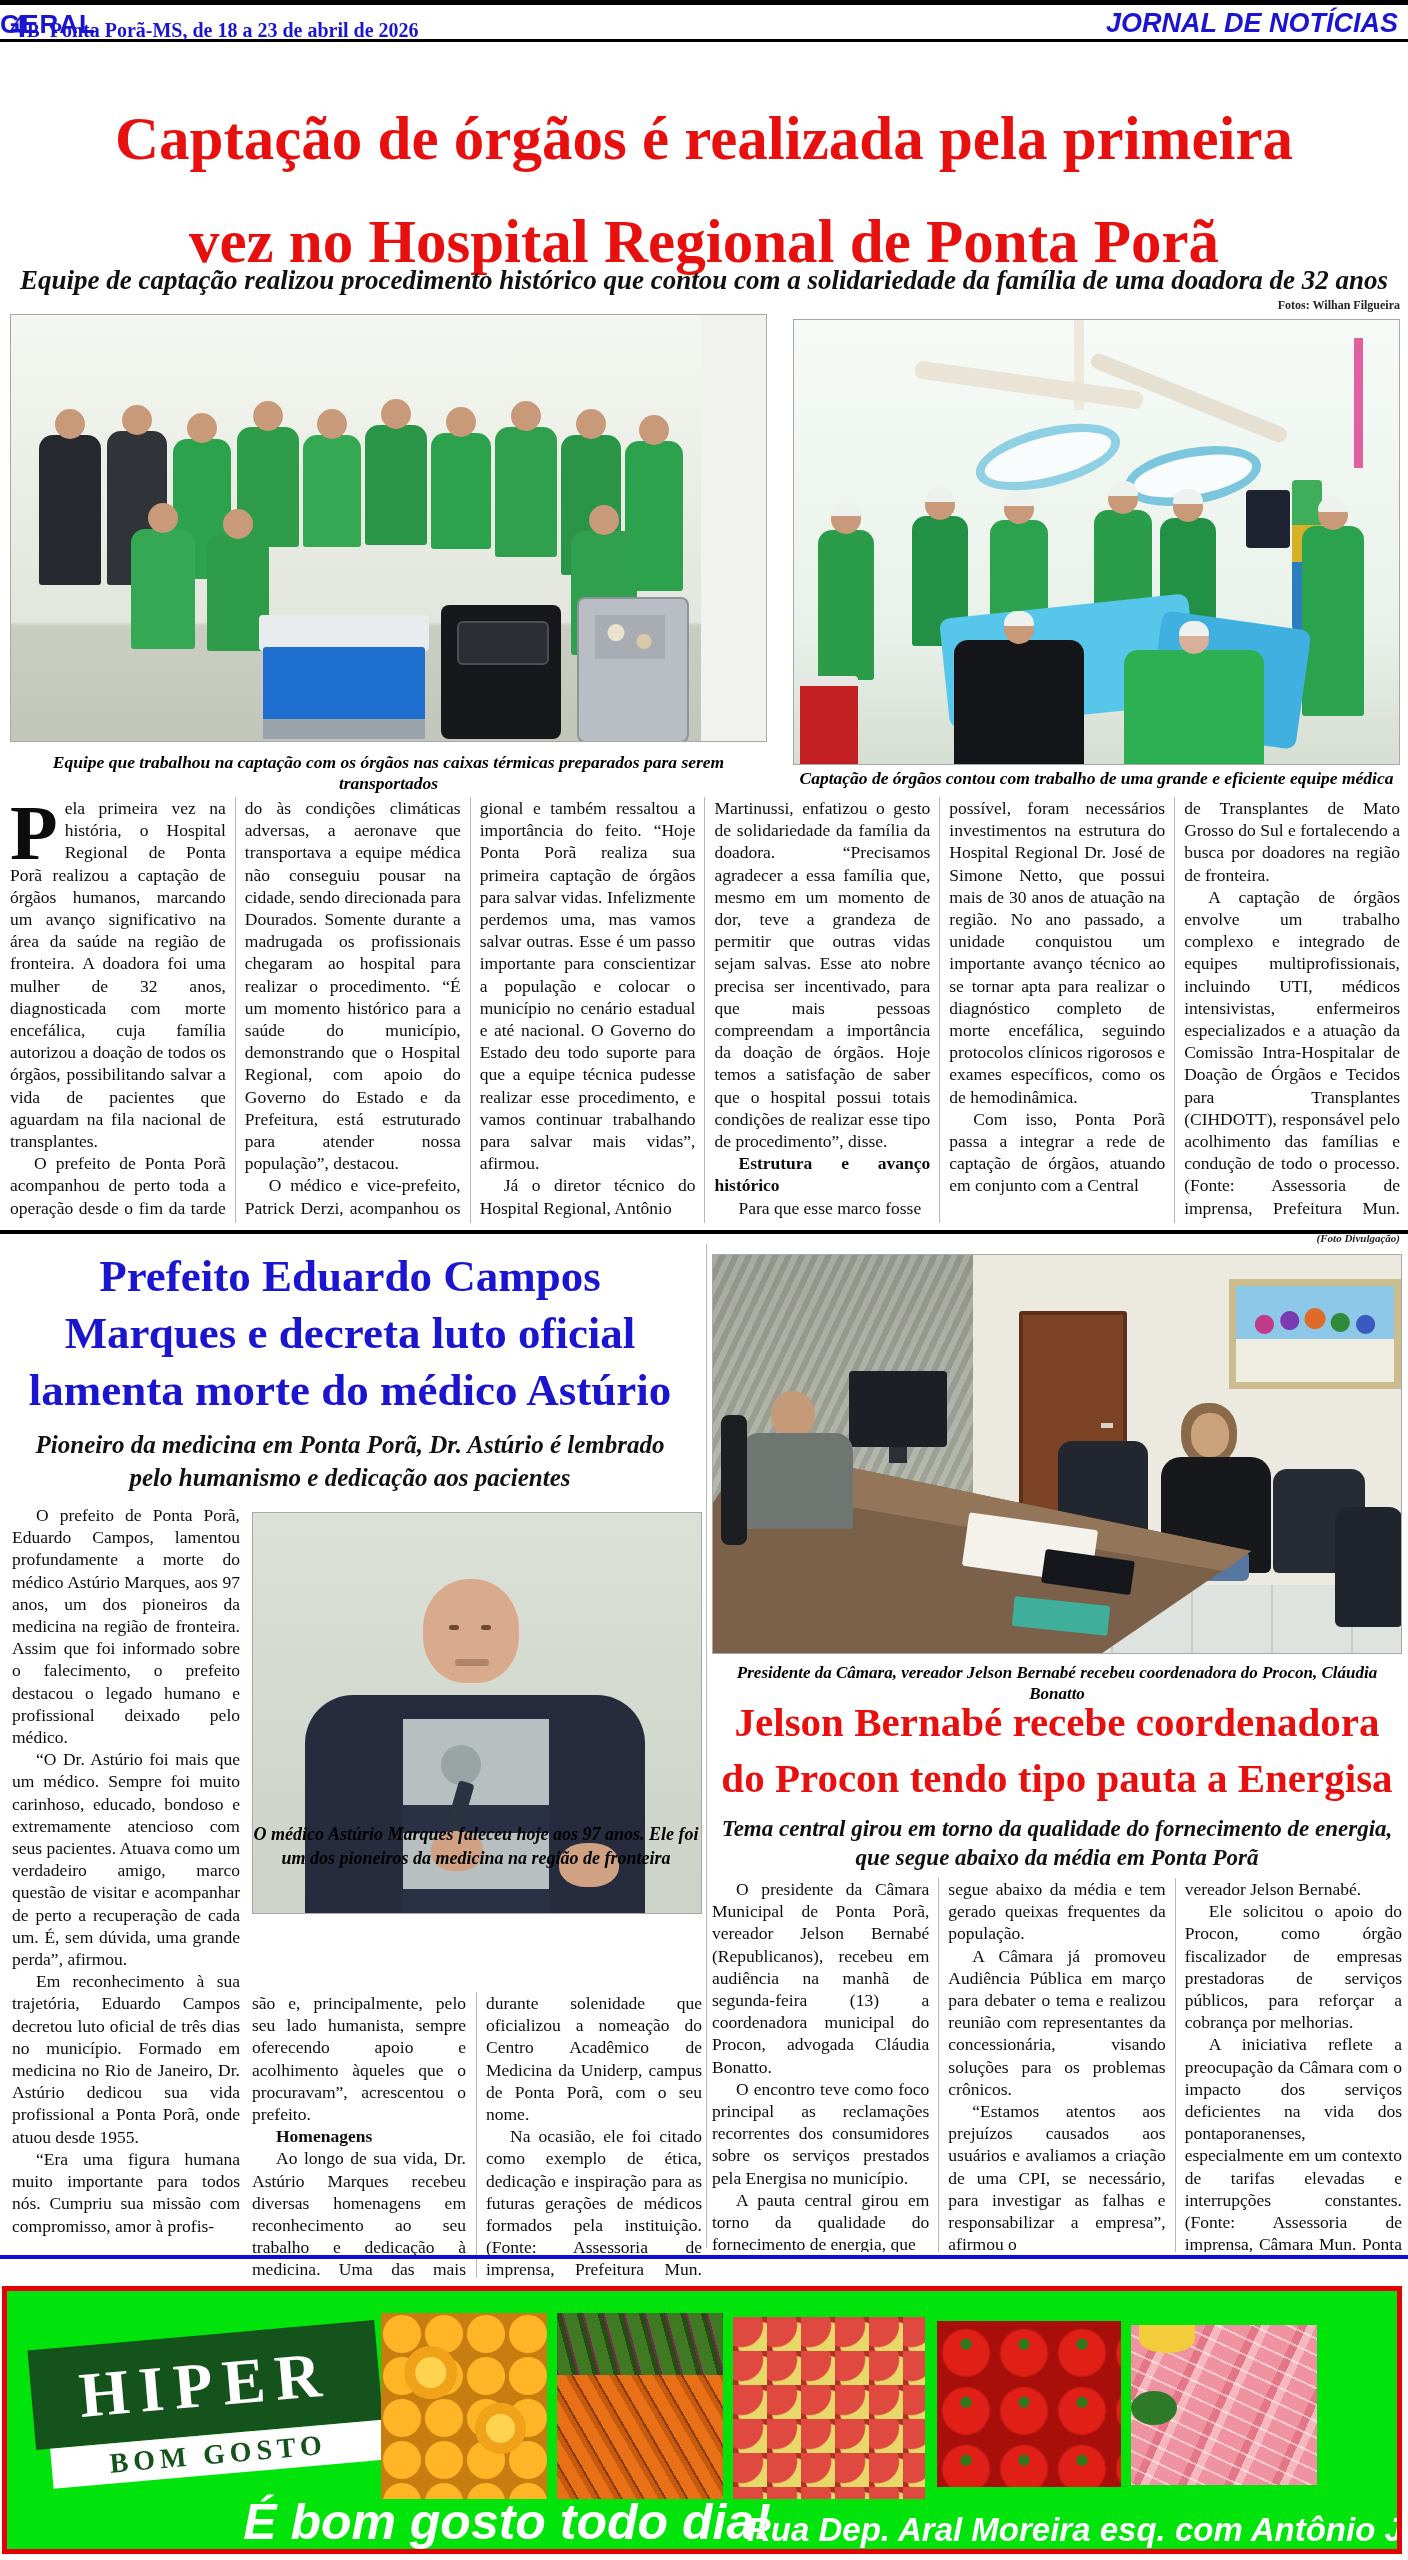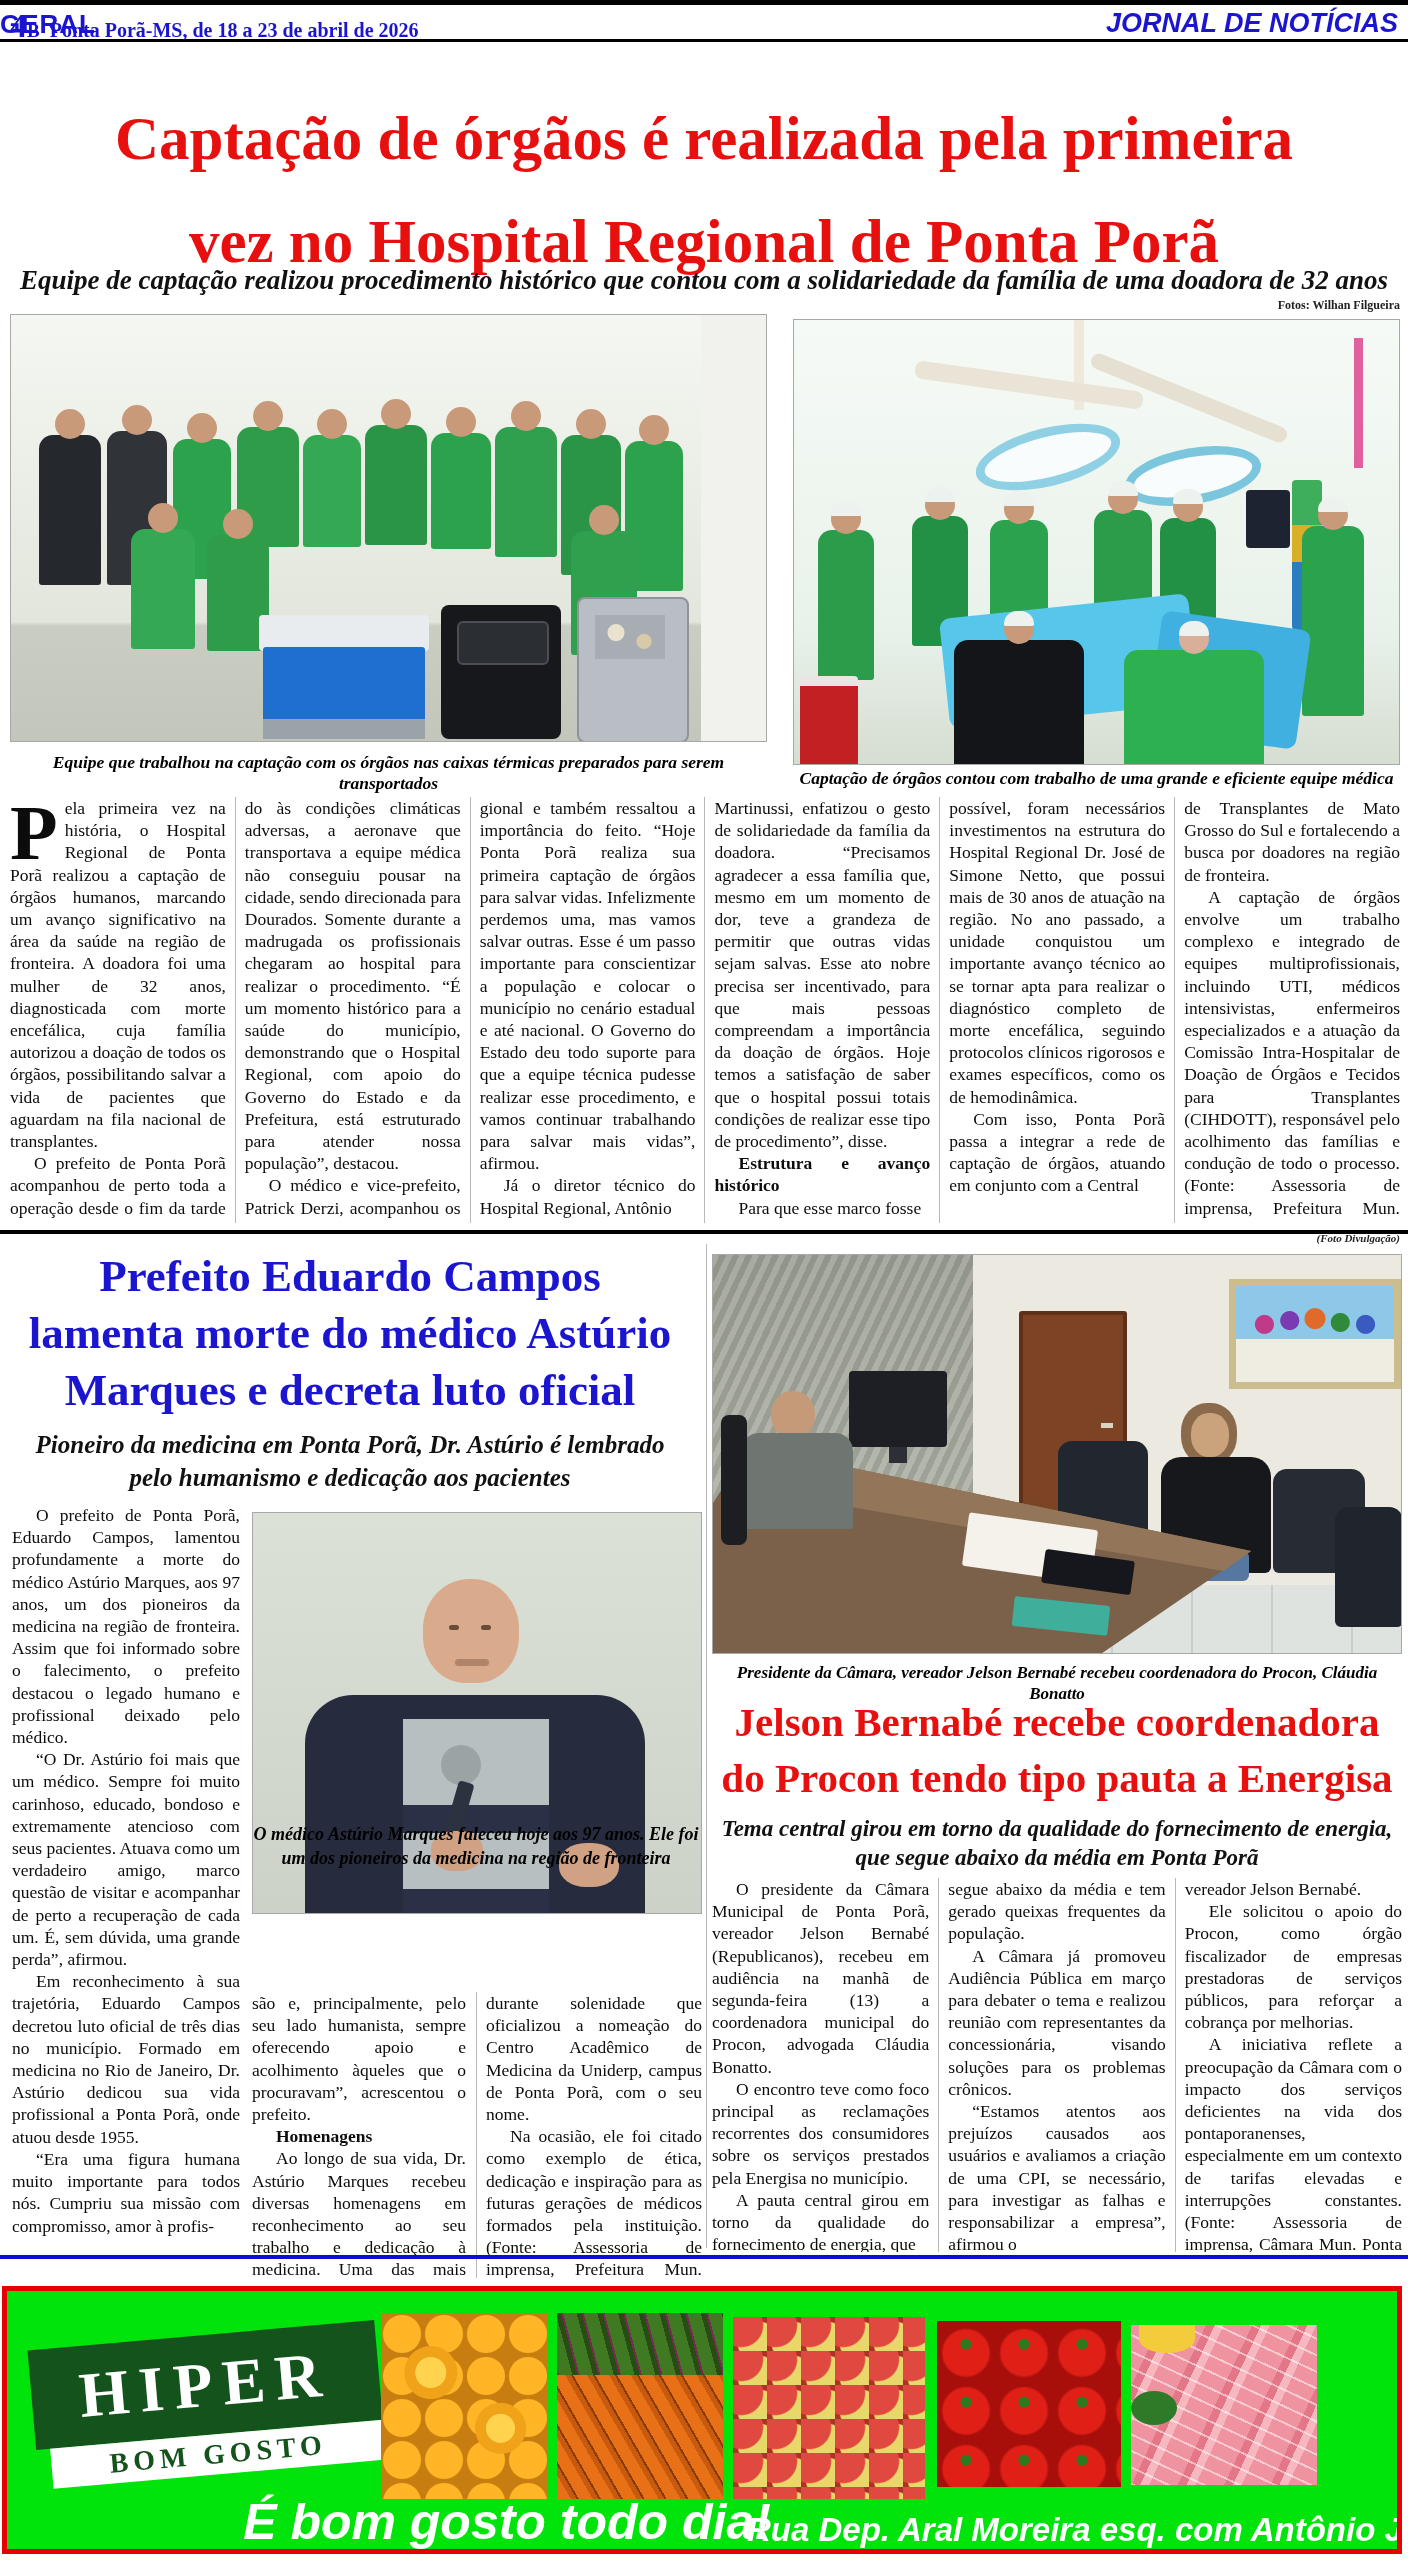--- a/index.html
+++ b/index.html
@@ -156,22 +156,22 @@
       <p class="p">de Transplantes de Mato Grosso do Sul e fortalecendo a busca por doadores na região de fronteira.</p>
       <p class="p ind">A captação de órgãos envolve um trabalho complexo e integrado de equipes multiprofissionais, incluindo UTI, médicos intensivistas, enfermeiros especializados e a atuação da Comissão Intra-Hospitalar de Doação de Órgãos e Tecidos para Transplantes (CIHDOTT), responsável pelo acolhimento das famílias e condução de todo o processo. (Fonte: Assessoria de imprensa, Prefeitura Mun. Ponta Porã)</p>
     </div>
   </div>
 
   <div class="rule" style="left:0;top:1230px;width:1408px;height:4px"></div>
   <div class="abs" style="left:706px;top:1244px;width:1px;height:1004px;background:#b8b8b8"></div>
 
   <h2 class="abs hl" style="left:0;top:1248px;width:700px;font-size:45px;line-height:57px;color:#1b15cf;margin:0">
     <div>Prefeito Eduardo Campos</div>
+    <div>Marques e decreta luto oficial</div>
     <div>lamenta morte do médico Astúrio</div>
-    <div>Marques e decreta luto oficial</div>
   </h2>
   <div class="abs subhead" style="left:0;top:1428px;width:700px;font-size:25px;line-height:33px">
     <div>Pioneiro da medicina em Ponta Porã, Dr. Astúrio é lembrado</div>
     <div>pelo humanismo e dedicação aos pacientes</div>
   </div>
 
   <div class="abs body-col" style="left:12px;top:1504px;width:228px;height:774px">
     <p class="p ind">O prefeito de Ponta Porã, Eduardo Campos, lamentou profundamente a morte do médico Astúrio Marques, aos 97 anos, um dos pioneiros da medicina na região de fronteira. Assim que foi informado sobre o falecimento, o prefeito destacou o legado humano e profissional deixado pelo médico.</p>
     <p class="p ind">“O Dr. Astúrio foi mais que um médico. Sempre foi muito carinhoso, educado, bondoso e extremamente atencioso com seus pacientes. Atuava como um verdadeiro amigo, marco questão de visitar e acompanhar de perto a recuperação de cada um. É, sem dúvida, uma grande perda”, afirmou.</p>
     <p class="p ind">Em reconhecimento à sua trajetória, Eduardo Campos decretou luto oficial de três dias no município. Formado em medicina no Rio de Janeiro, Dr. Astúrio dedicou sua vida profissional a Ponta Porã, onde atuou desde 1955.</p>

